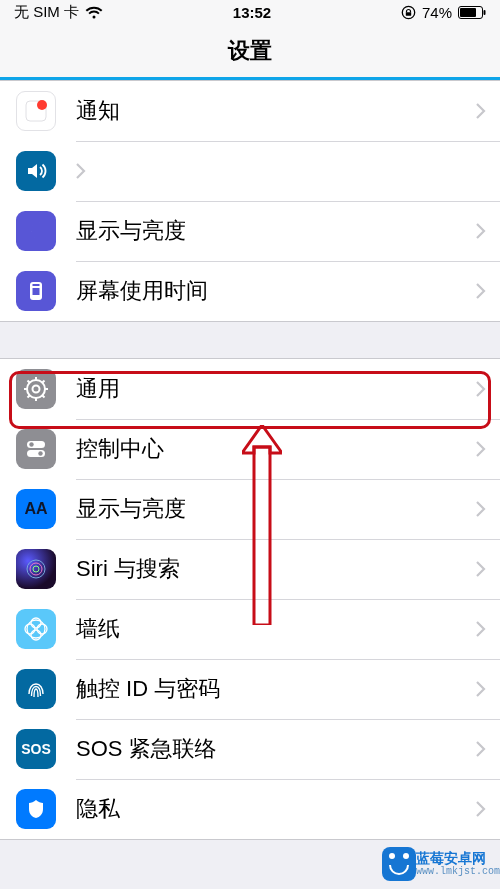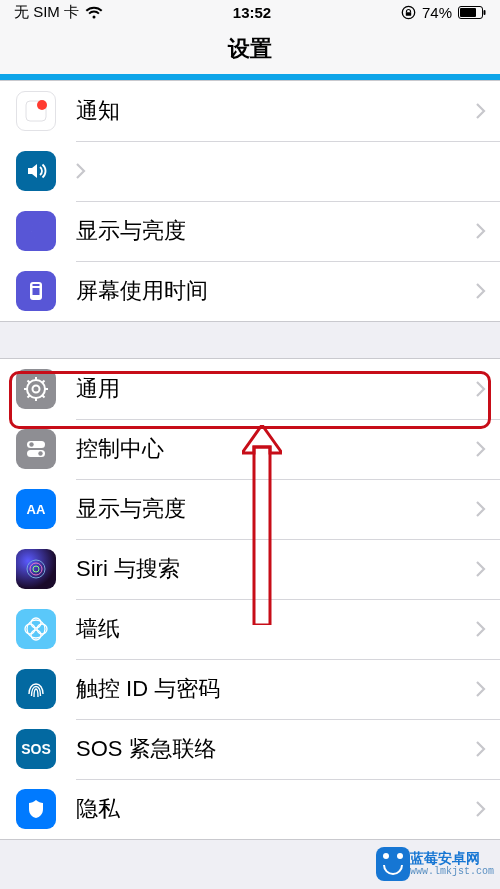--- a/index.html
+++ b/index.html
@@ -26,21 +26,21 @@
   }
   .status-left, .status-right { display: flex; align-items: center; gap: 6px; }
   .wifi-icon svg, .lock-icon svg, .battery-icon svg { display: block; }
   
   .nav-header {
     height: 56px;
     background: #f7f7f8;
     display: flex;
     align-items: center;
     justify-content: center;
-    border-bottom: 6px solid #0ea5e9;
+    border-bottom: 3px solid #0ea5e9;
     font-size: 22px;
     font-weight: 600;
   }
   
   .content { width: 100%; }
   .group {
     background: #fff;
     border-top: 1px solid #c9c9ce;
     border-bottom: 1px solid #c9c9ce;
   }
@@ -105,21 +105,21 @@
     left: 242px;
     top: 425px;
     width: 40px;
     height: 200px;
     pointer-events: none;
   }
 
   
   .watermark {
     position: absolute;
-    right: 6px;
+    right: 0;
     bottom: 8px;
     display: flex;
     align-items: center;
     gap: 0;
     font-size: 13px;
     color: #1676d3;
   }
   .watermark .wm-icon {
     width: 34px; height: 34px;
     background: #1676d3;
@@ -287,21 +287,21 @@
       <span class="row-label">控制中心</span>
       <span class="chevron">
           <svg width="10" height="16" viewBox="0 0 10 16">
             <path d="M1 1l7 7-7 7" fill="none" stroke="#c7c7cc" stroke-width="2.2"></path>
           </svg>
         </span>
     </div>
 
     <div class="row">
       <div class="sep"></div>
-      <div class="app-icon bg-blue" style="color:#ffffff;font-weight:600;font-size:13px;">
+      <div class="app-icon bg-blue" style="color:#0f172a;font-weight:600;font-size:16px;">
         <span>AA</span>
       </div>
       <span class="row-label">显示与亮度</span>
       <span class="chevron">
           <svg width="10" height="16" viewBox="0 0 10 16">
             <path d="M1 1l7 7-7 7" fill="none" stroke="#c7c7cc" stroke-width="2.2"></path>
           </svg>
         </span>
     </div>
 

